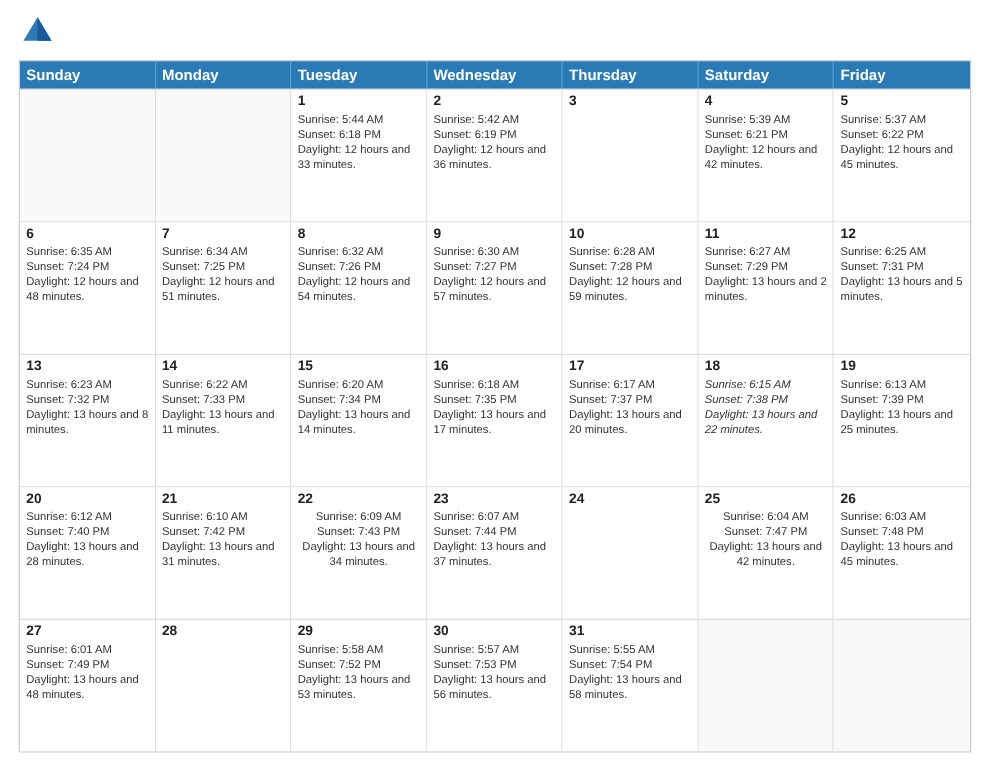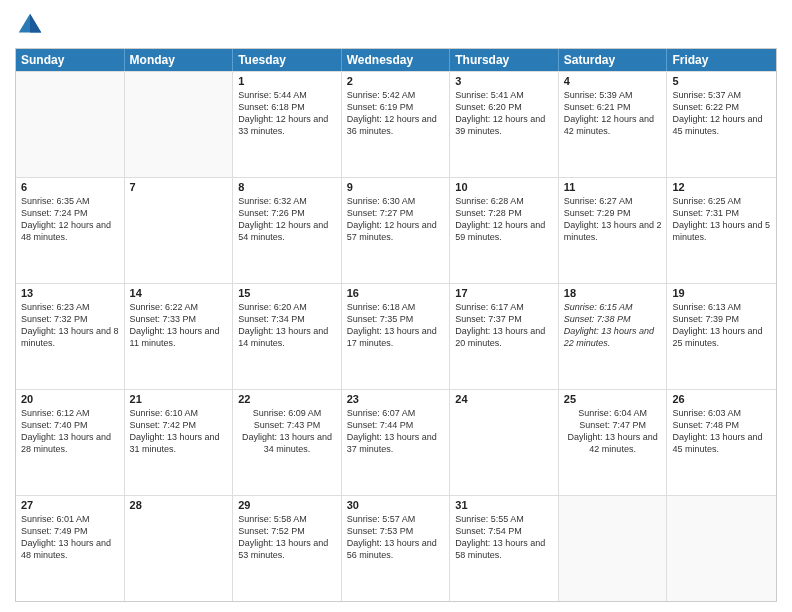--- a/index.html
+++ b/index.html
@@ -155,23 +155,20 @@
 Daylight: 12 hours and 33 minutes.</div>
           </div>
           <div class="cal-cell">
             <div class="day-num">2</div>
             <div class="cell-text" style="white-space: pre-line;">Sunrise: 5:42 AM
 Sunset: 6:19 PM
 Daylight: 12 hours and 36 minutes.</div>
           </div>
           <div class="cal-cell">
             <div class="day-num">3</div>
-            <div class="cell-text" style="white-space: pre-line;">Sunrise: 5:41 AM
-Sunset: 6:20 PM
-Daylight: 12 hours and 39 minutes.</div>
           </div>
           <div class="cal-cell">
             <div class="day-num">4</div>
             <div class="cell-text" style="white-space: pre-line;">Sunrise: 5:39 AM
 Sunset: 6:21 PM
 Daylight: 12 hours and 42 minutes.</div>
           </div>
           <div class="cal-cell">
             <div class="day-num">5</div>
             <div class="cell-text" style="white-space: pre-line;">Sunrise: 5:37 AM
@@ -181,20 +178,23 @@
         </div>
         <div class="cal-row">
           <div class="cal-cell">
             <div class="day-num">6</div>
             <div class="cell-text" style="white-space: pre-line;">Sunrise: 6:35 AM
 Sunset: 7:24 PM
 Daylight: 12 hours and 48 minutes.</div>
           </div>
           <div class="cal-cell">
             <div class="day-num">7</div>
+            <div class="cell-text" style="white-space: pre-line;">Sunrise: 6:34 AM
+Sunset: 7:25 PM
+Daylight: 12 hours and 51 minutes.</div>
           </div>
           <div class="cal-cell">
             <div class="day-num">8</div>
             <div class="cell-text" style="white-space: pre-line;">Sunrise: 6:32 AM
 Sunset: 7:26 PM
 Daylight: 12 hours and 54 minutes.</div>
           </div>
           <div class="cal-cell">
             <div class="day-num">9</div>
             <div class="cell-text" style="white-space: pre-line;">Sunrise: 6:30 AM

